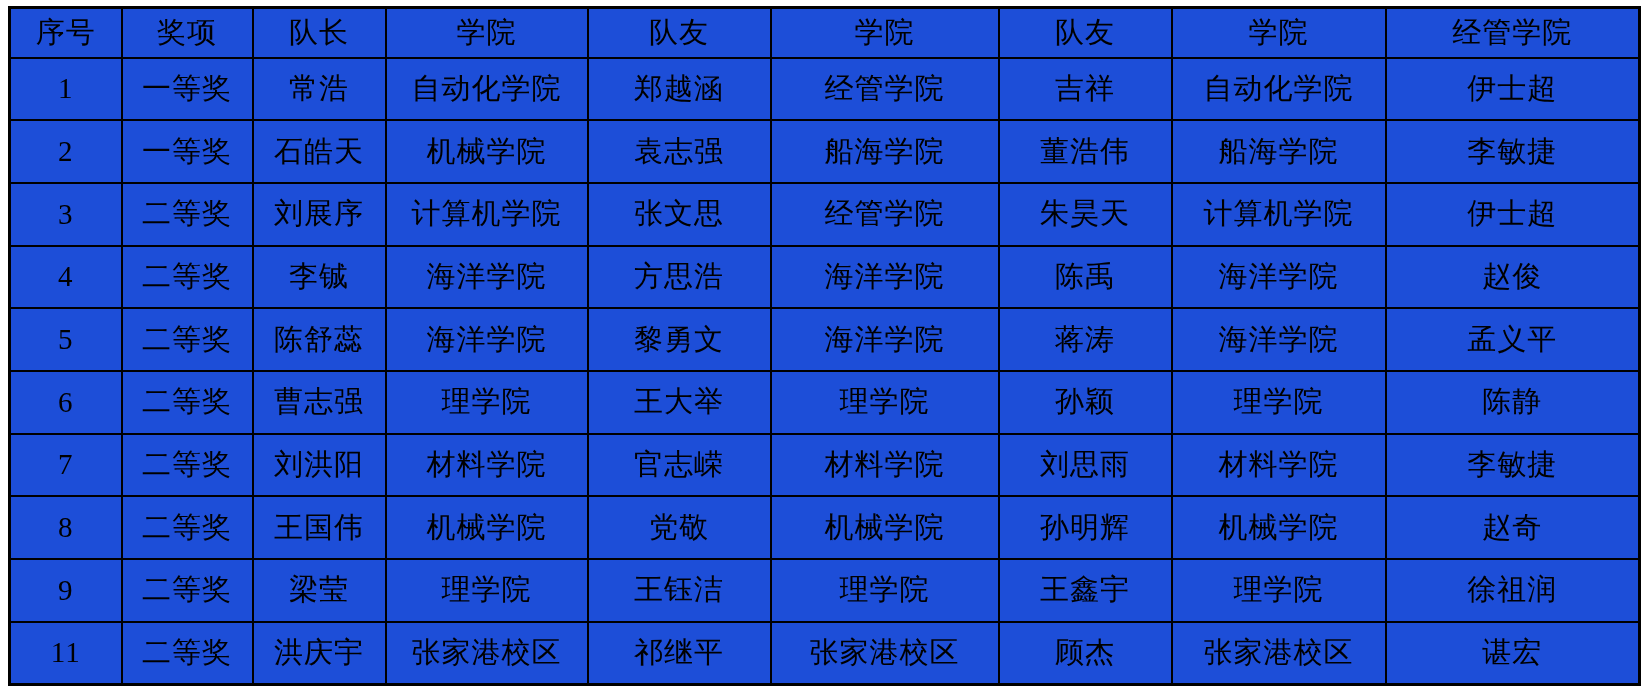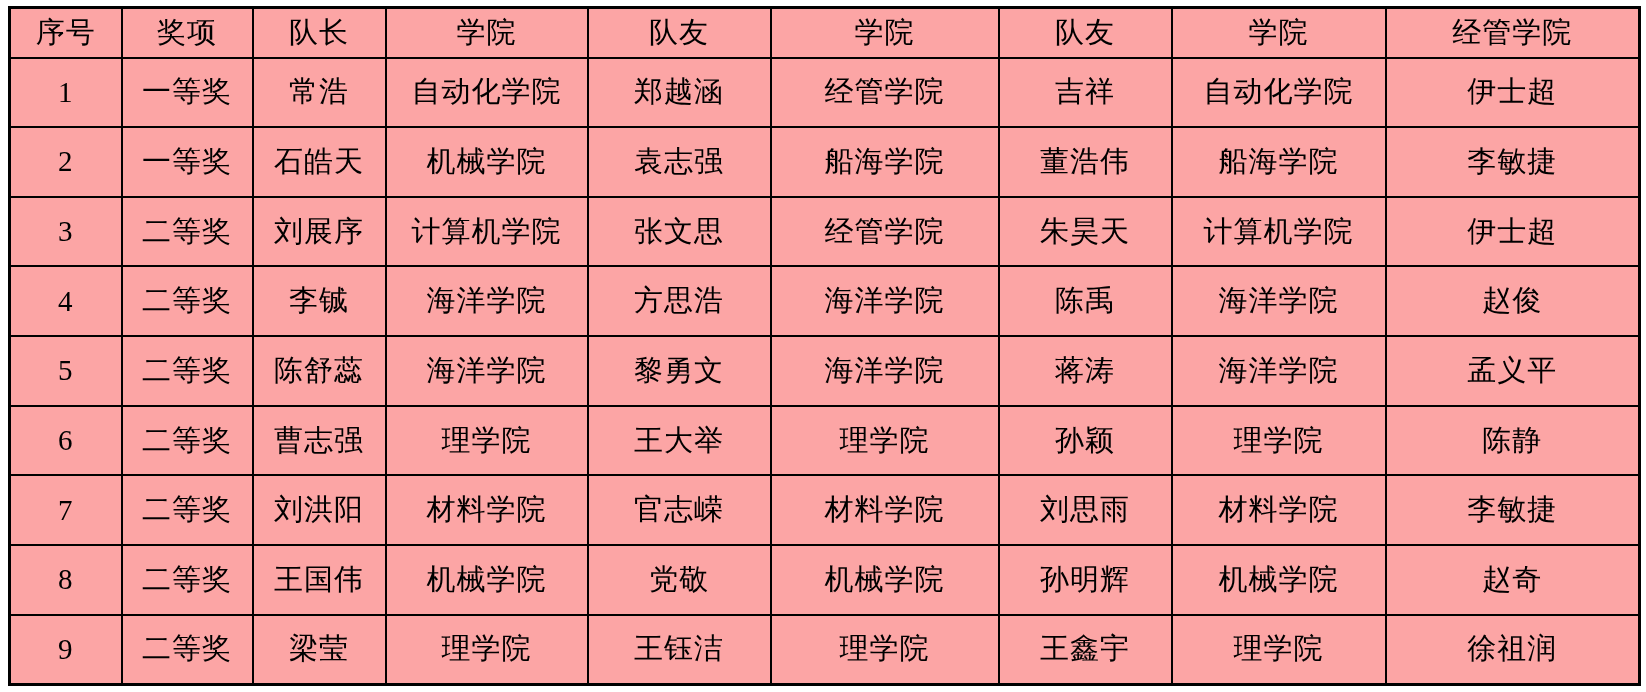--- a/index.html
+++ b/index.html
@@ -16,21 +16,21 @@
     left: 8px;
     top: 6px;
     width: 1630px;
     height: 680px;
   }
   table.award-table {
     width: 100%;
     height: 100%;
     border-collapse: collapse;
     table-layout: fixed;
-    background: #fca5a5;
+    background: #1d4ed8;
     color: #000000;
   }
   table.award-table th,
   table.award-table td {
     border: 2px solid #000000;
     text-align: center;
     vertical-align: middle;
     font-size: 29px;
     font-weight: normal;
     padding: 0 4px;
@@ -166,15 +166,26 @@
           <td>9</td>
           <td>二等奖</td>
           <td>梁莹</td>
           <td>理学院</td>
           <td>王钰洁</td>
           <td>理学院</td>
           <td>王鑫宇</td>
           <td>理学院</td>
           <td>徐祖润</td>
         </tr>
+        <tr>
+          <td>11</td>
+          <td>二等奖</td>
+          <td>洪庆宇</td>
+          <td>张家港校区</td>
+          <td>祁继平</td>
+          <td>张家港校区</td>
+          <td>顾杰</td>
+          <td>张家港校区</td>
+          <td>谌宏</td>
+        </tr>
       </tbody>
   </table>
 </div>
 
 </body></html>

